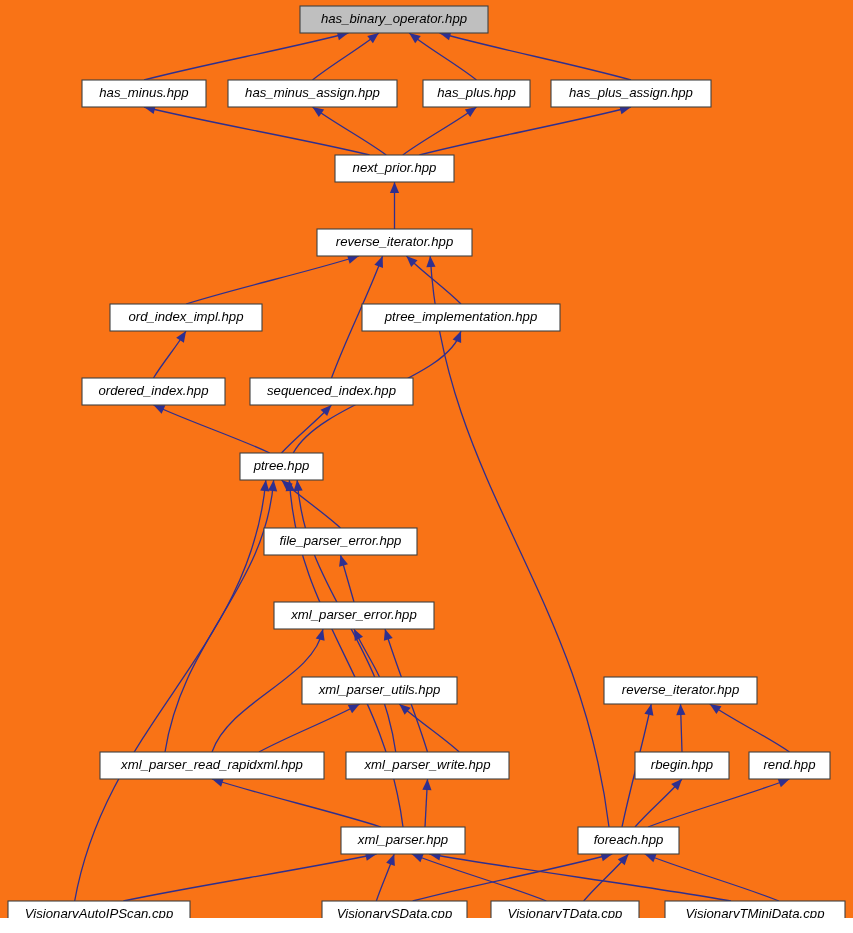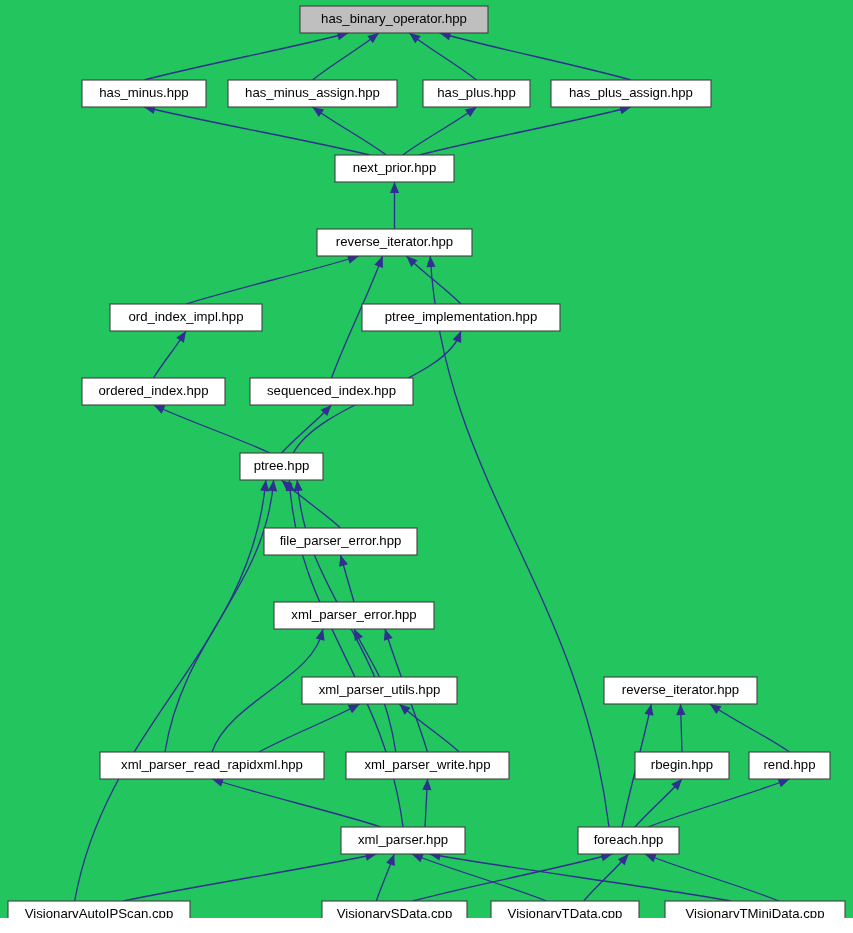--- a/index.html
+++ b/index.html
@@ -8,21 +8,22 @@
     background: #ffffff;
   }
   body {
     font-family: "Liberation Sans", sans-serif;
   }
   #graph-wrap {
     position: relative;
     width: 853px;
     height: 918px;
     overflow: hidden;
-    background: #22c55e;
+    background: #f97316;
+    font-style: italic;
   }
   svg#dep-graph {
     display: block;
     width: 853px;
     height: 933px;
   }
   .edge {
     fill: none;
     stroke: #2f2f8f;
     stroke-width: 1.3;

